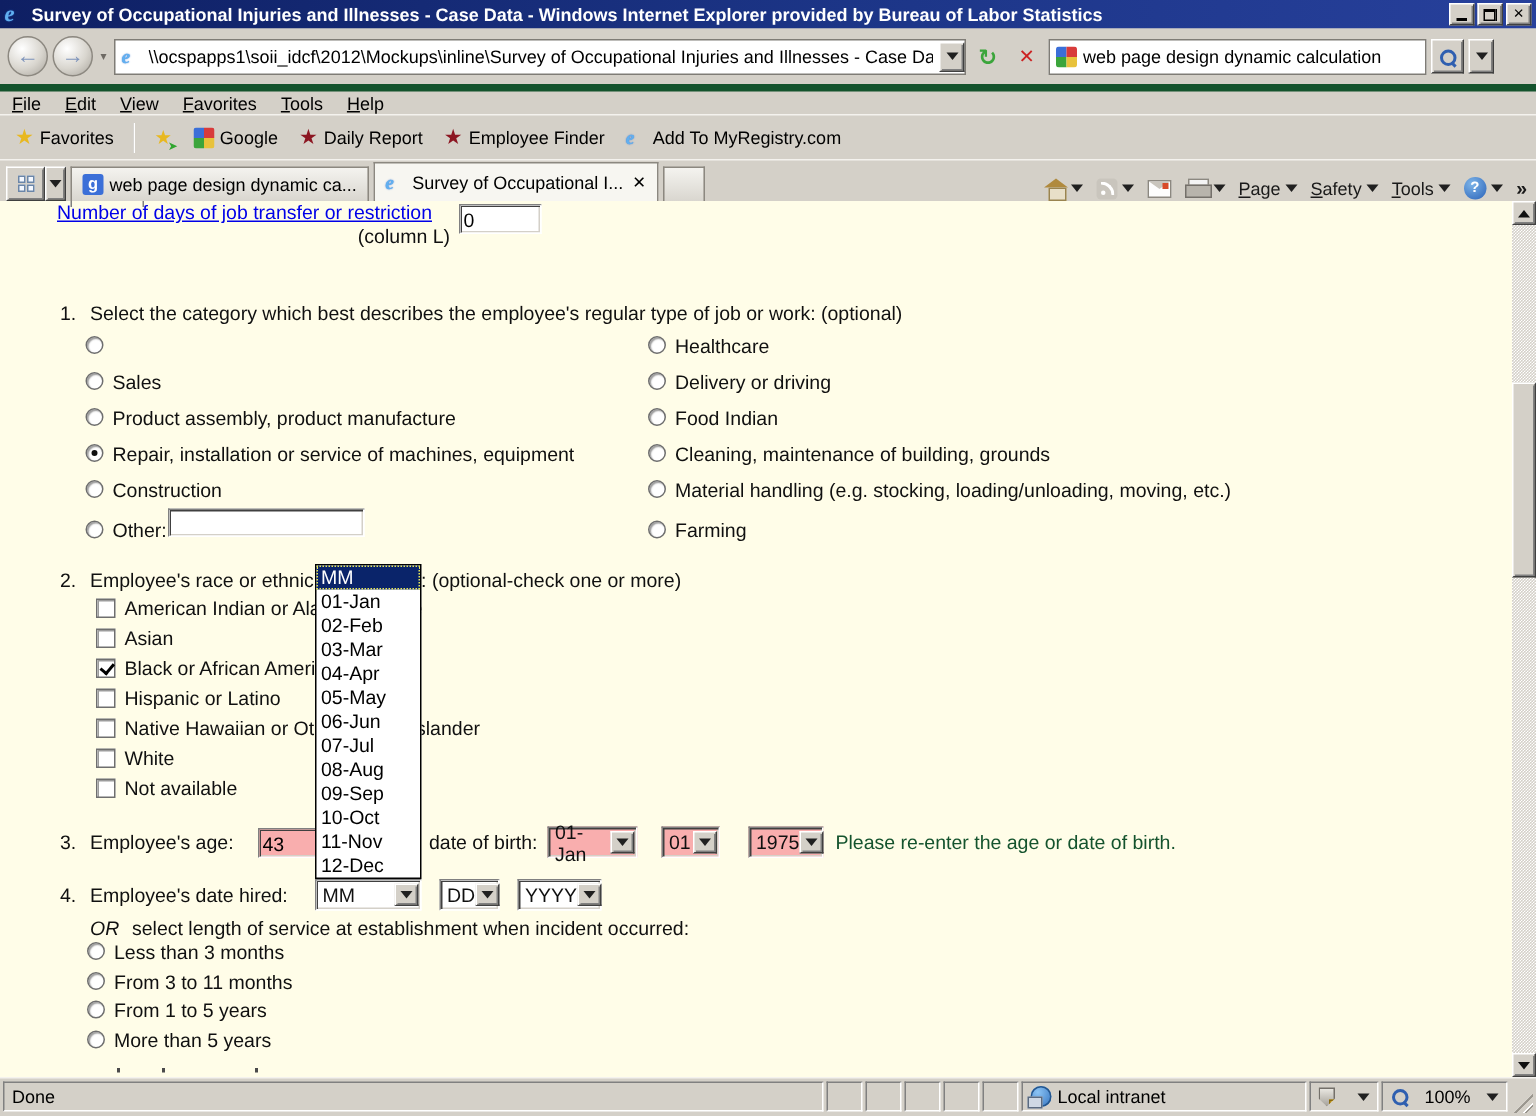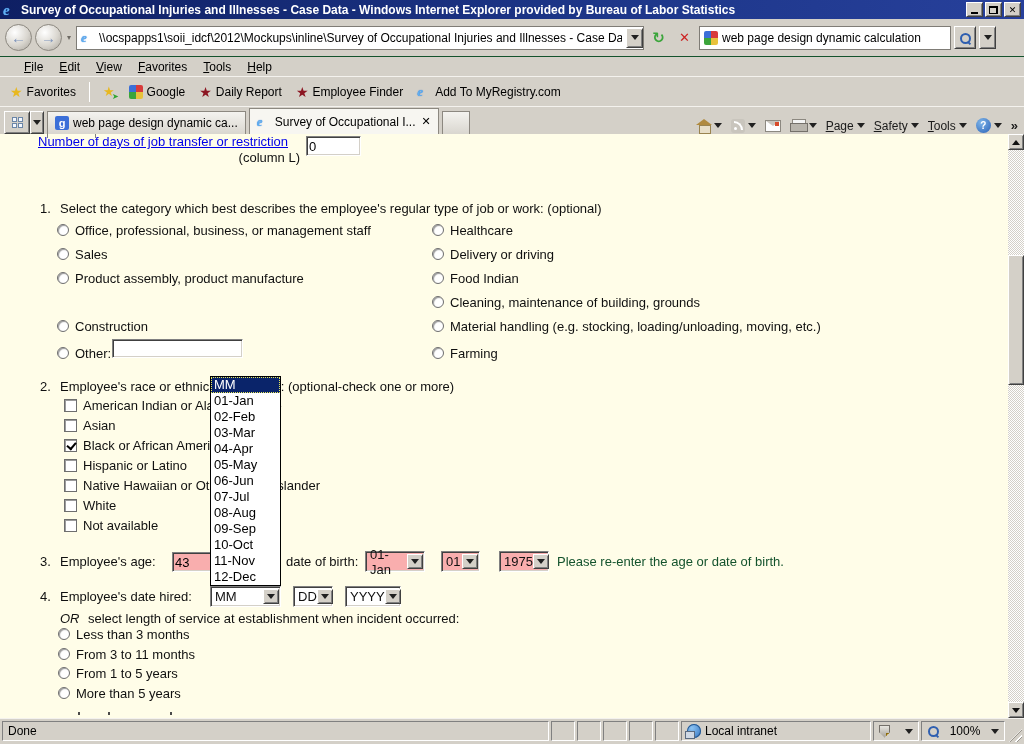--- a/index.html
+++ b/index.html
@@ -47,21 +47,21 @@
                   display:flex; align-items:center; gap:4px; padding-left:4px; }
   .search-text { font-size:12px; color:#000; white-space:nowrap; overflow:hidden; }
   .gicon { width:14px; height:14px; flex:none; display:grid; grid-template-columns:7px 7px; grid-template-rows:7px 7px; border-radius:2px; overflow:hidden; }
   .gicon i:nth-child(1){background:#3b6fd8;} .gicon i:nth-child(2){background:#d83b3b;}
   .gicon i:nth-child(3){background:#3ba53b;} .gicon i:nth-child(4){background:#e8c23b;}
   .mag { position:relative; width:12px; height:12px; }
   .mag::before { content:""; position:absolute; left:1px; top:1px; width:7px; height:7px; border:2px solid #2f5fb0; border-radius:50%; }
   .mag::after { content:""; position:absolute; right:0; bottom:0; width:4px; height:2px; background:#2f5fb0; transform:rotate(45deg); }
 
   
-  .menubar { height:20px; display:flex; align-items:center; padding-left:16px; background:#d4d0c8; border-top:1px solid #14532d; }
+  .menubar { height:20px; display:flex; align-items:center; padding-left:0; background:#d4d0c8; border-top:5px solid #14532d; }
   .menu-item { display:inline-block; font-size:12px; color:#000; padding:2px 8px; }
   .menu-item::first-letter { text-decoration:underline; }
 
   
   .favbar { height:30px; display:flex; align-items:center; gap:6px; padding-left:6px; background:#d4d0c8; border-top:1px solid #f4f2ee; font-size:12px; }
   .star { color:#e8b820; font-size:14px; }
   .star-red { color:#8c1622; font-size:14px; }
   .vsep { width:1px; height:20px; background:#8c8880; border-right:1px solid #fff; margin:0 3px; }
   .favlink { display:flex; align-items:center; gap:4px; padding:2px 4px; }
   .addstar { position:relative; color:#e8b820; font-size:13px; }
@@ -309,29 +309,32 @@
 
     <a class="flink abs" style="left:38px;top:0" href="#">Number of days of job transfer or restriction</a>
     <span class="abs" style="left:200px;top:16px;width:100px;text-align:right">(column L)</span>
     <input class="txtbox sunken abs" style="left: 306px; top: 2px; width: 55px; height: 20px;" value="0">
 
     <div class="qline" style="left:40px;top:67px">
       <span class="qnum">1.</span><span>Select the category which best describes the employee's regular type of job or work: (optional)</span>
     </div>
     <div class="opt" style="left:57px;top:88px">
         <span class="rb"></span>
-        <span>Office, professional, business, or management staff</span>
       </div>
     <div class="opt" style="left:57px;top:112px">
         <span class="rb"></span>
         <span>Sales</span>
       </div>
     <div class="opt" style="left:57px;top:136px">
         <span class="rb"></span>
         <span>Product assembly, product manufacture</span>
+      </div>
+    <div class="opt" style="left:57px;top:160px">
+        <span class="rb on"></span>
+        <span>Repair, installation or service of machines, equipment</span>
       </div>
     <div class="opt" style="left:57px;top:184px">
         <span class="rb"></span>
         <span>Construction</span>
       </div>
     <div class="opt" style="left:57px;top:211px">
         <span class="rb"></span>
         <span>Other:</span>
       </div>
     <input class="txtbox sunken abs" style="left: 112px; top: 205px; width: 131px; height: 19px;" value="">

